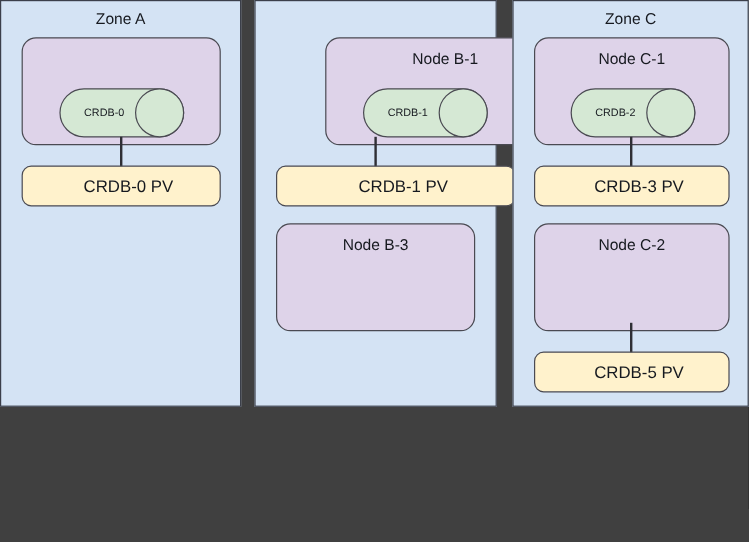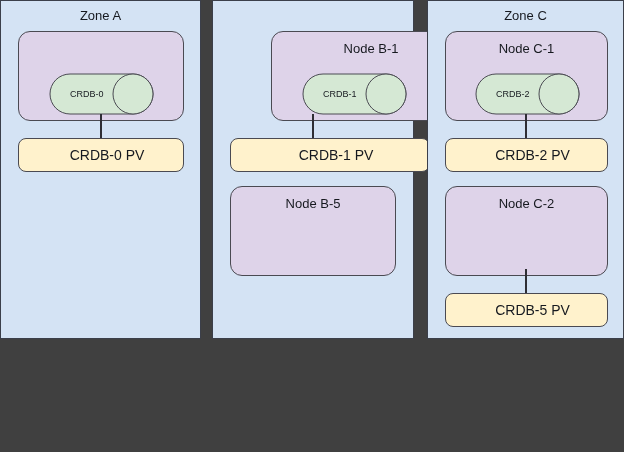--- a/index.html
+++ b/index.html
@@ -149,21 +149,21 @@
       </div>
     </div>
 
     <div class="connector" style="left:99px; top:113px; height:25px;"></div>
 
     <div class="pv" style="left:17px; top:137px; width:200px; height:34px;">
       <span class="pv-label">CRDB-1 PV</span>
     </div>
 
     <div class="node" style="left:17px; top:185px; width:166px; height:90px;">
-      <div class="node-title">Node B-5</div>
+      <div class="node-title">Node B-3</div>
     </div>
   </div>
 
   <div class="zone" style="left:427px; top:0px; width:197px; height:339px;text-decoration:underline;">
     <div class="zone-title">Zone C</div>
 
     <div class="node" style="left:17px; top:30px; width:163px; height:90px;">
       <div class="node-title">Node C-1</div>
 
       <div class="cyl" style="left:29px; top:41px; width:105px; height:42px;">
@@ -171,21 +171,21 @@
           <path d="M21,1 L84,1 A20,20 0 0,1 84,41 L21,41 A20,20 0 0,1 21,1 Z" fill="#d5e8d4" stroke="#4a4a52" stroke-width="1"></path>
           <ellipse cx="84" cy="21" rx="20" ry="20" fill="#d5e8d4" stroke="#4a4a52" stroke-width="1"></ellipse>
         </svg>
         <div class="cyl-label">CRDB-2</div>
       </div>
     </div>
 
     <div class="connector" style="left:97px; top:113px; height:25px;"></div>
 
     <div class="pv" style="left:17px; top:137px; width:163px; height:34px;">
-      <span class="pv-label">CRDB-2 PV</span>
+      <span class="pv-label">CRDB-3 PV</span>
     </div>
 
     <div class="node" style="left:17px; top:185px; width:163px; height:90px;">
       <div class="node-title">Node C-2</div>
 
     </div>
 
     <div class="connector" style="left:97px; top:268px; height:25px;"></div>
 
     <div class="pv" style="left:17px; top:292px; width:163px; height:34px;">

